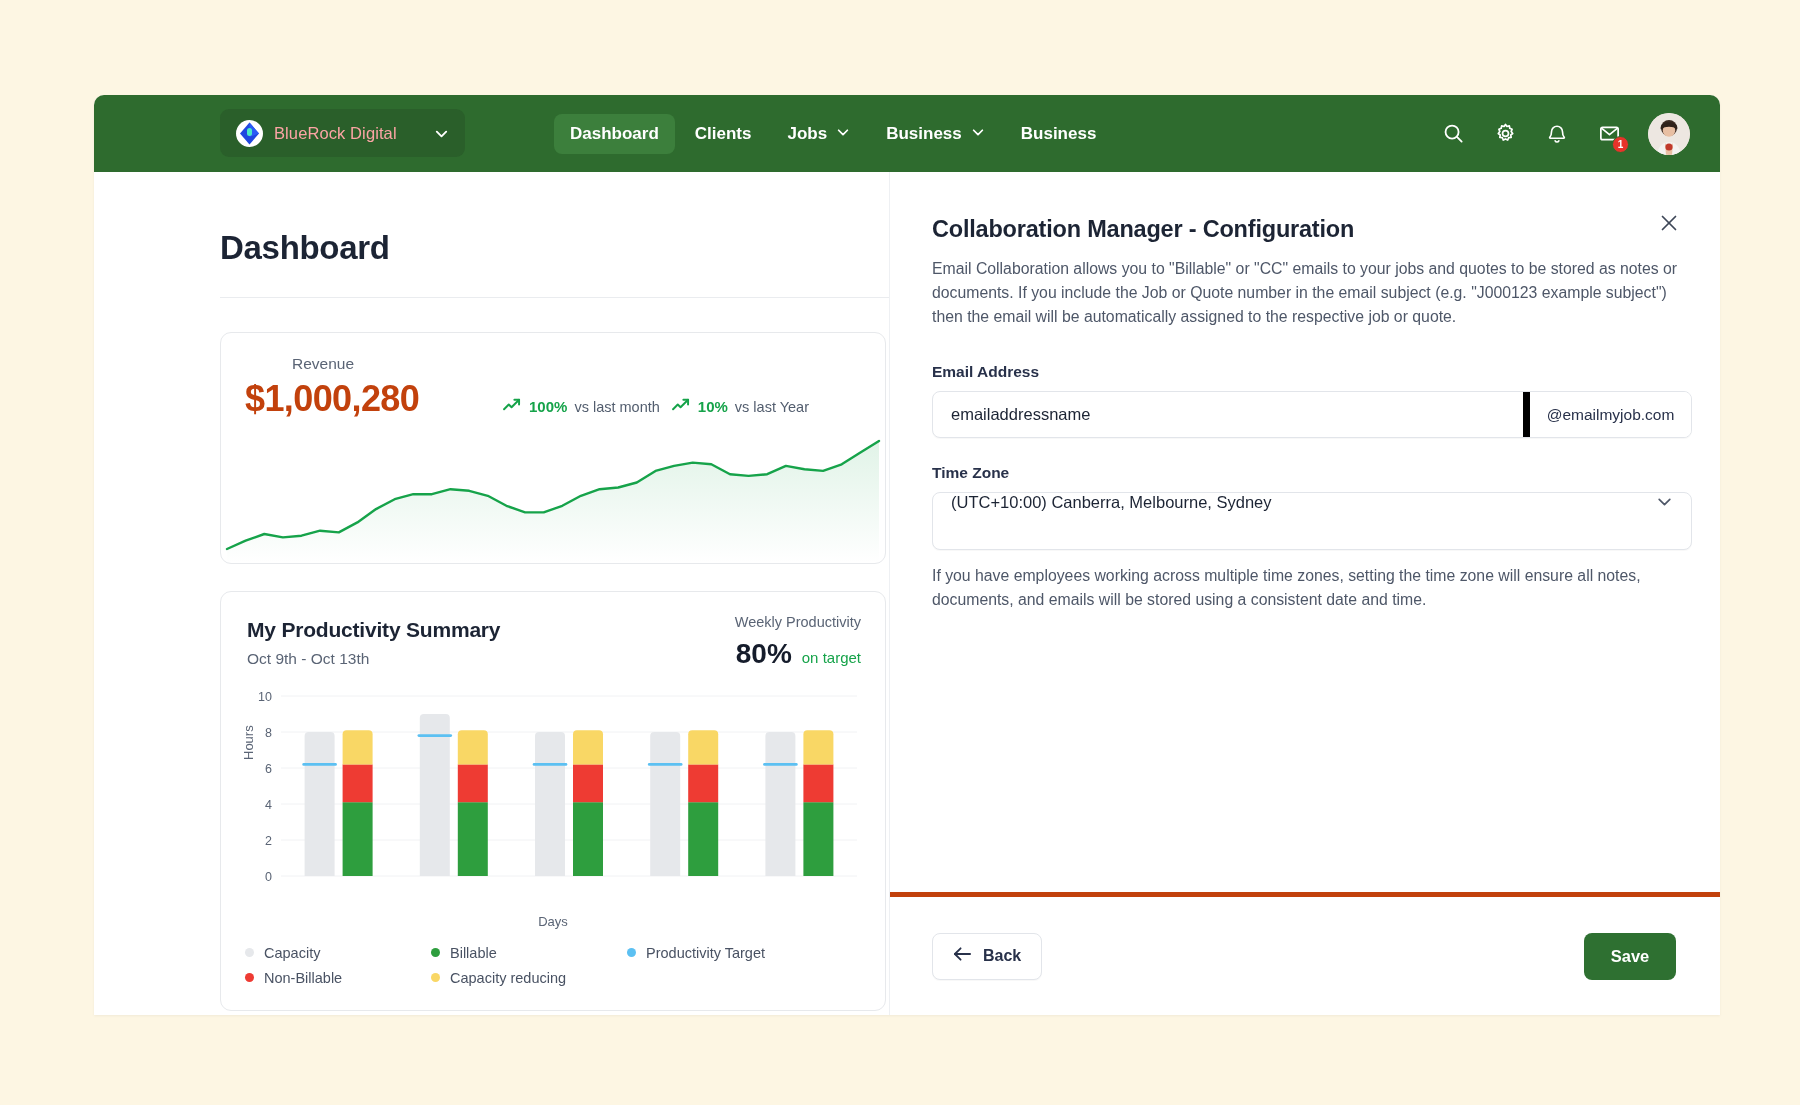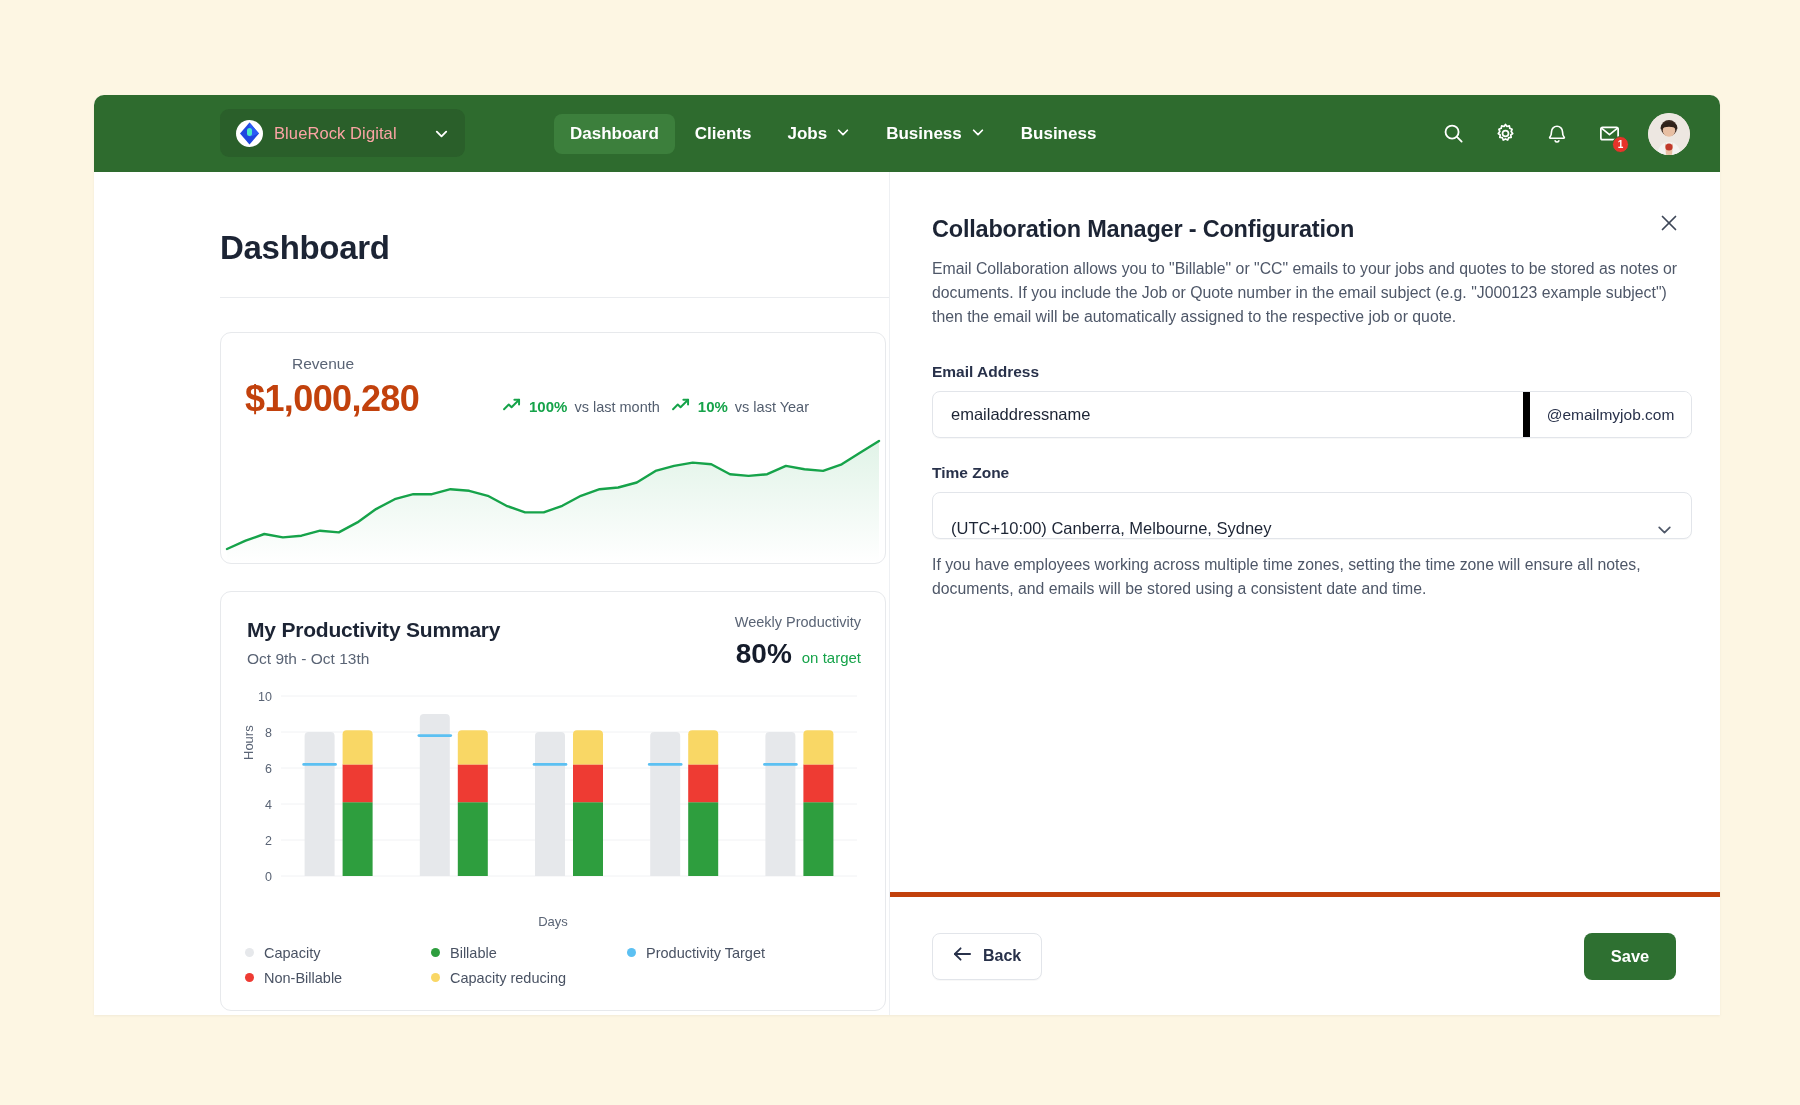--- a/index.html
+++ b/index.html
@@ -307,25 +307,25 @@
     border-left: 7px solid #000000;
     display: flex;
     align-items: center;
     justify-content: center;
     font-size: 15.5px;
     color: #28314A;
     background: #fff;
   }
   .tz-select {
     width: 760px;
-    height: 47px;
+    height: 58px;
     border: 1px solid #E2E5EA;
     border-radius: 8px;
     display: flex;
-    align-items: flex-end;
+    align-items: flex-start;
     padding: 0 18px;
     font-size: 16.5px;
     color: #1C2434;
     background: #fff;
     cursor: pointer;
     box-shadow: 0 1px 1px rgba(16,24,40,0.03);
   }
   .tz-caret { margin-left: auto; color: #4E5768; display: flex; }
   .tz-help {
     margin-top: 14px;

